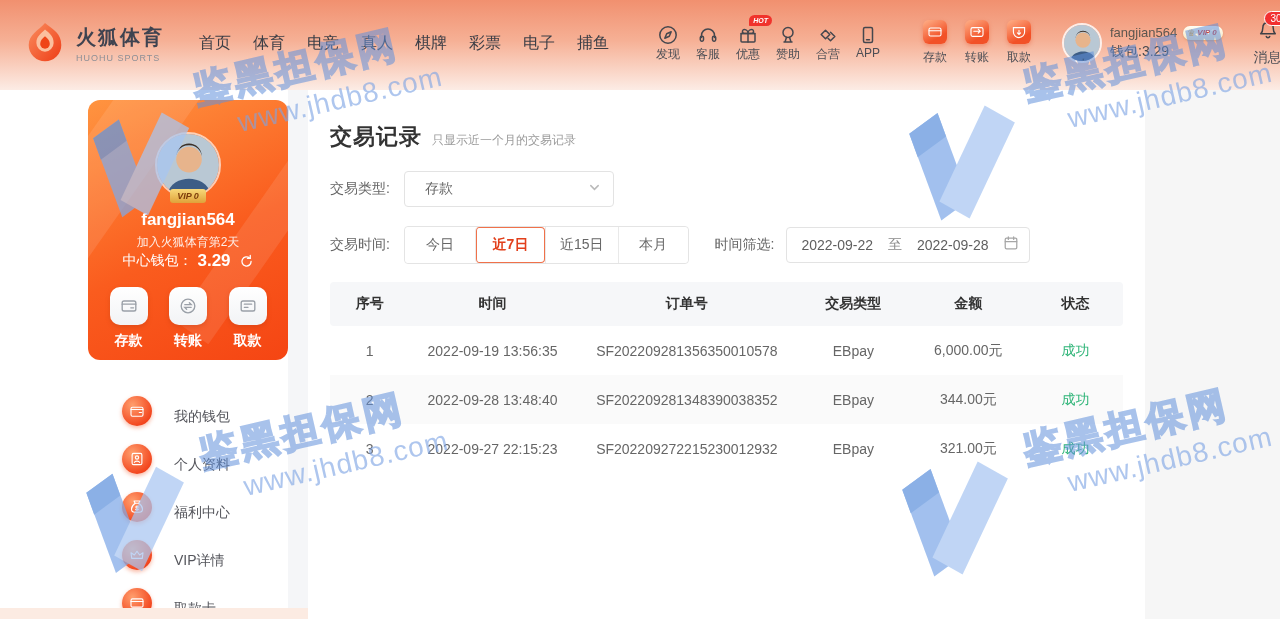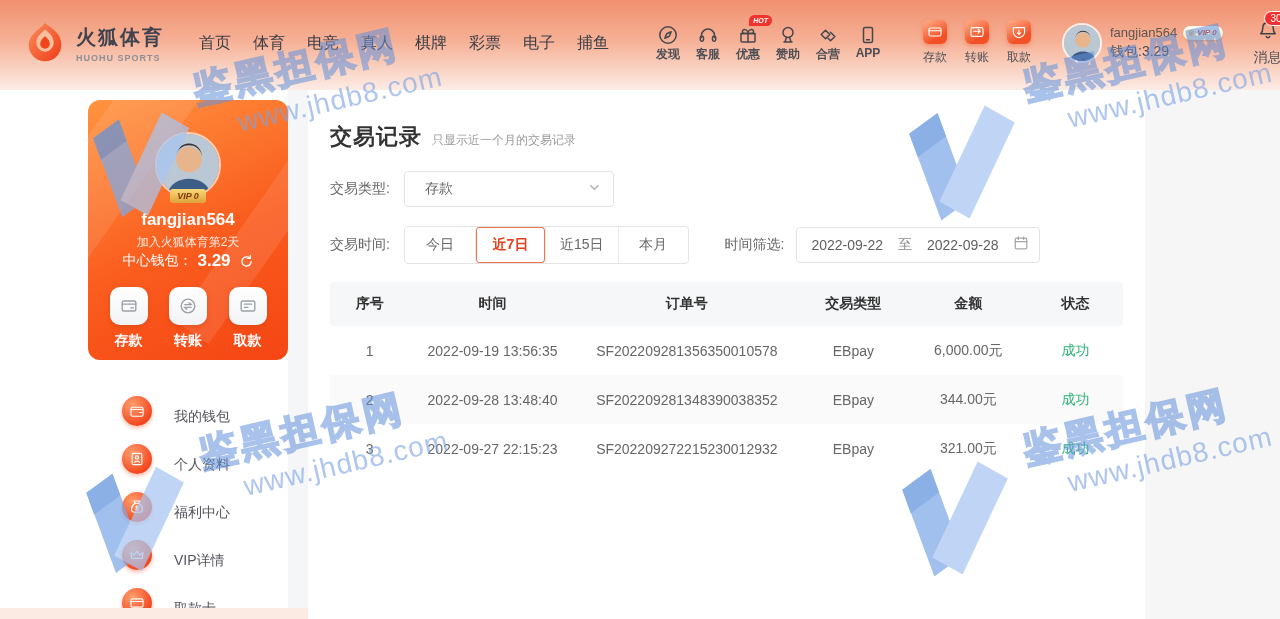--- a/index.html
+++ b/index.html
@@ -8,31 +8,31 @@
   .page { position:absolute; inset:0; }
 
   
   .topbar { position:absolute; left:0; top:0; width:1280px; height:90px;
     background:linear-gradient(180deg,#f1906f 0%,#f6b095 45%,#fcece5 100%);
     display:flex; align-items:center; padding:0 18px 4px 22px; z-index:5; }
   .logo { display:flex; align-items:center; cursor:pointer; width:152px; flex:none; }
   .logo-mark { width:46px; height:46px; flex:none; }
   .logo-text { margin-left:8px; }
   .logo-cn { font-size:20px; font-weight:700; color:#3f4350; letter-spacing:2px; }
-  .logo-en { font-size:9px; color:#8e8f96; letter-spacing:1px; margin-top:2px;font-weight:bold; }
+  .logo-en { font-size:9px; color:#8e8f96; letter-spacing:1px; margin-top:2px; }
 
   .mainnav { display:flex; margin-left:14px; flex:none; }
   .nav-item { font-size:16px; color:#3c3e46; padding:8px 11px; cursor:pointer; white-space:nowrap; }
 
   .quick-icons { display:flex; margin-left:28px; flex:none; }
   .qicon { width:40px; display:flex; flex-direction:column; align-items:center; cursor:pointer; position:relative; }
   .qicon + .qicon { margin-left:0px; }
   .qicon-glyph { width:22px; height:22px; }
   .qicon-glyph svg { stroke:#45474e; fill:none; stroke-width:1.5; stroke-linecap:round; stroke-linejoin:round; }
-  .qicon-label { font-size:12px; color:#4c4e55; margin-top:0; white-space:nowrap;font-weight:bold; }
+  .qicon-label { font-size:12px; color:#4c4e55; margin-top:0; white-space:nowrap; }
   .hot-badge { position:absolute; top:-9px; right:-4px; background:#f0332c; color:#fff;
     font-size:7px; font-weight:700; font-style:italic; padding:2px 4px; border-radius:8px 8px 8px 1px; }
 
   .money-icons { display:flex; margin-left:26px; flex:none; }
   .micon { width:42px; display:flex; flex-direction:column; align-items:center; cursor:pointer; }
   .micon-box { width:24px; height:24px; border-radius:6px; background:linear-gradient(150deg,#ffb189 0%,#f25127 70%);
     box-shadow:0 2px 4px rgba(230,70,30,.35); display:flex; align-items:center; justify-content:center; }
   .micon-box svg { stroke:#fff; fill:none; stroke-width:1.4; stroke-linecap:round; }
   .micon-label { font-size:12px; color:#4c4e55; margin-top:5px; white-space:nowrap; }
 
@@ -102,21 +102,21 @@
     align-items:center; padding:0 12px 0 20px; cursor:pointer; justify-content:space-between; }
   .select-value { font-size:14px; color:#666; }
   .select-box svg { stroke:#b9b9b9; fill:none; stroke-width:1.6; stroke-linecap:round; }
 
   .seg-group { display:flex; border:1px solid #e4e4e4; border-radius:4px; }
   .seg-item { min-width:70px; height:36px; display:flex; align-items:center; justify-content:center;
     font-size:14px; color:#666; cursor:pointer; border-left:1px solid #e9e9e9; background:#fff; padding:0 14px; }
   .seg-item:first-child { border-left:none; border-radius:4px 0 0 4px; }
   .seg-item:last-child { border-radius:0 4px 4px 0; }
   .seg-item.selected { color:#e2401c; font-weight:700; box-shadow:inset 0 0 0 1px #f0714a; border-radius:4px; position:relative; z-index:1; }
-  .range-label { font-size:14px; color:#666; margin-left:36px; flex:none; }
+  .range-label { font-size:14px; color:#666; margin-left:26px; flex:none; }
   .date-box { width:244px; height:36px; border:1px solid #e3e3e3; border-radius:4px; display:flex;
     align-items:center; justify-content:space-between; padding:0 10px 0 14px; margin-left:12px; cursor:pointer; }
   .date-val { font-size:14px; color:#5f5f5f; }
   .date-sep { font-size:14px; color:#8a8a8a; }
   .date-box svg { stroke:#a6a6a6; fill:none; stroke-width:1.4; stroke-linecap:round; }
   .query-btn { width:103px; height:34px; margin-left:14px; border:none; border-radius:6px; cursor:pointer;
     background:linear-gradient(110deg,#feb157 0%,#fb6a22 60%,#f9561b 100%);
     color:#fff; font-size:15px; font-weight:700; font-family:inherit; letter-spacing:2px;
     box-shadow:0 3px 6px rgba(250,90,30,.35); }
 

